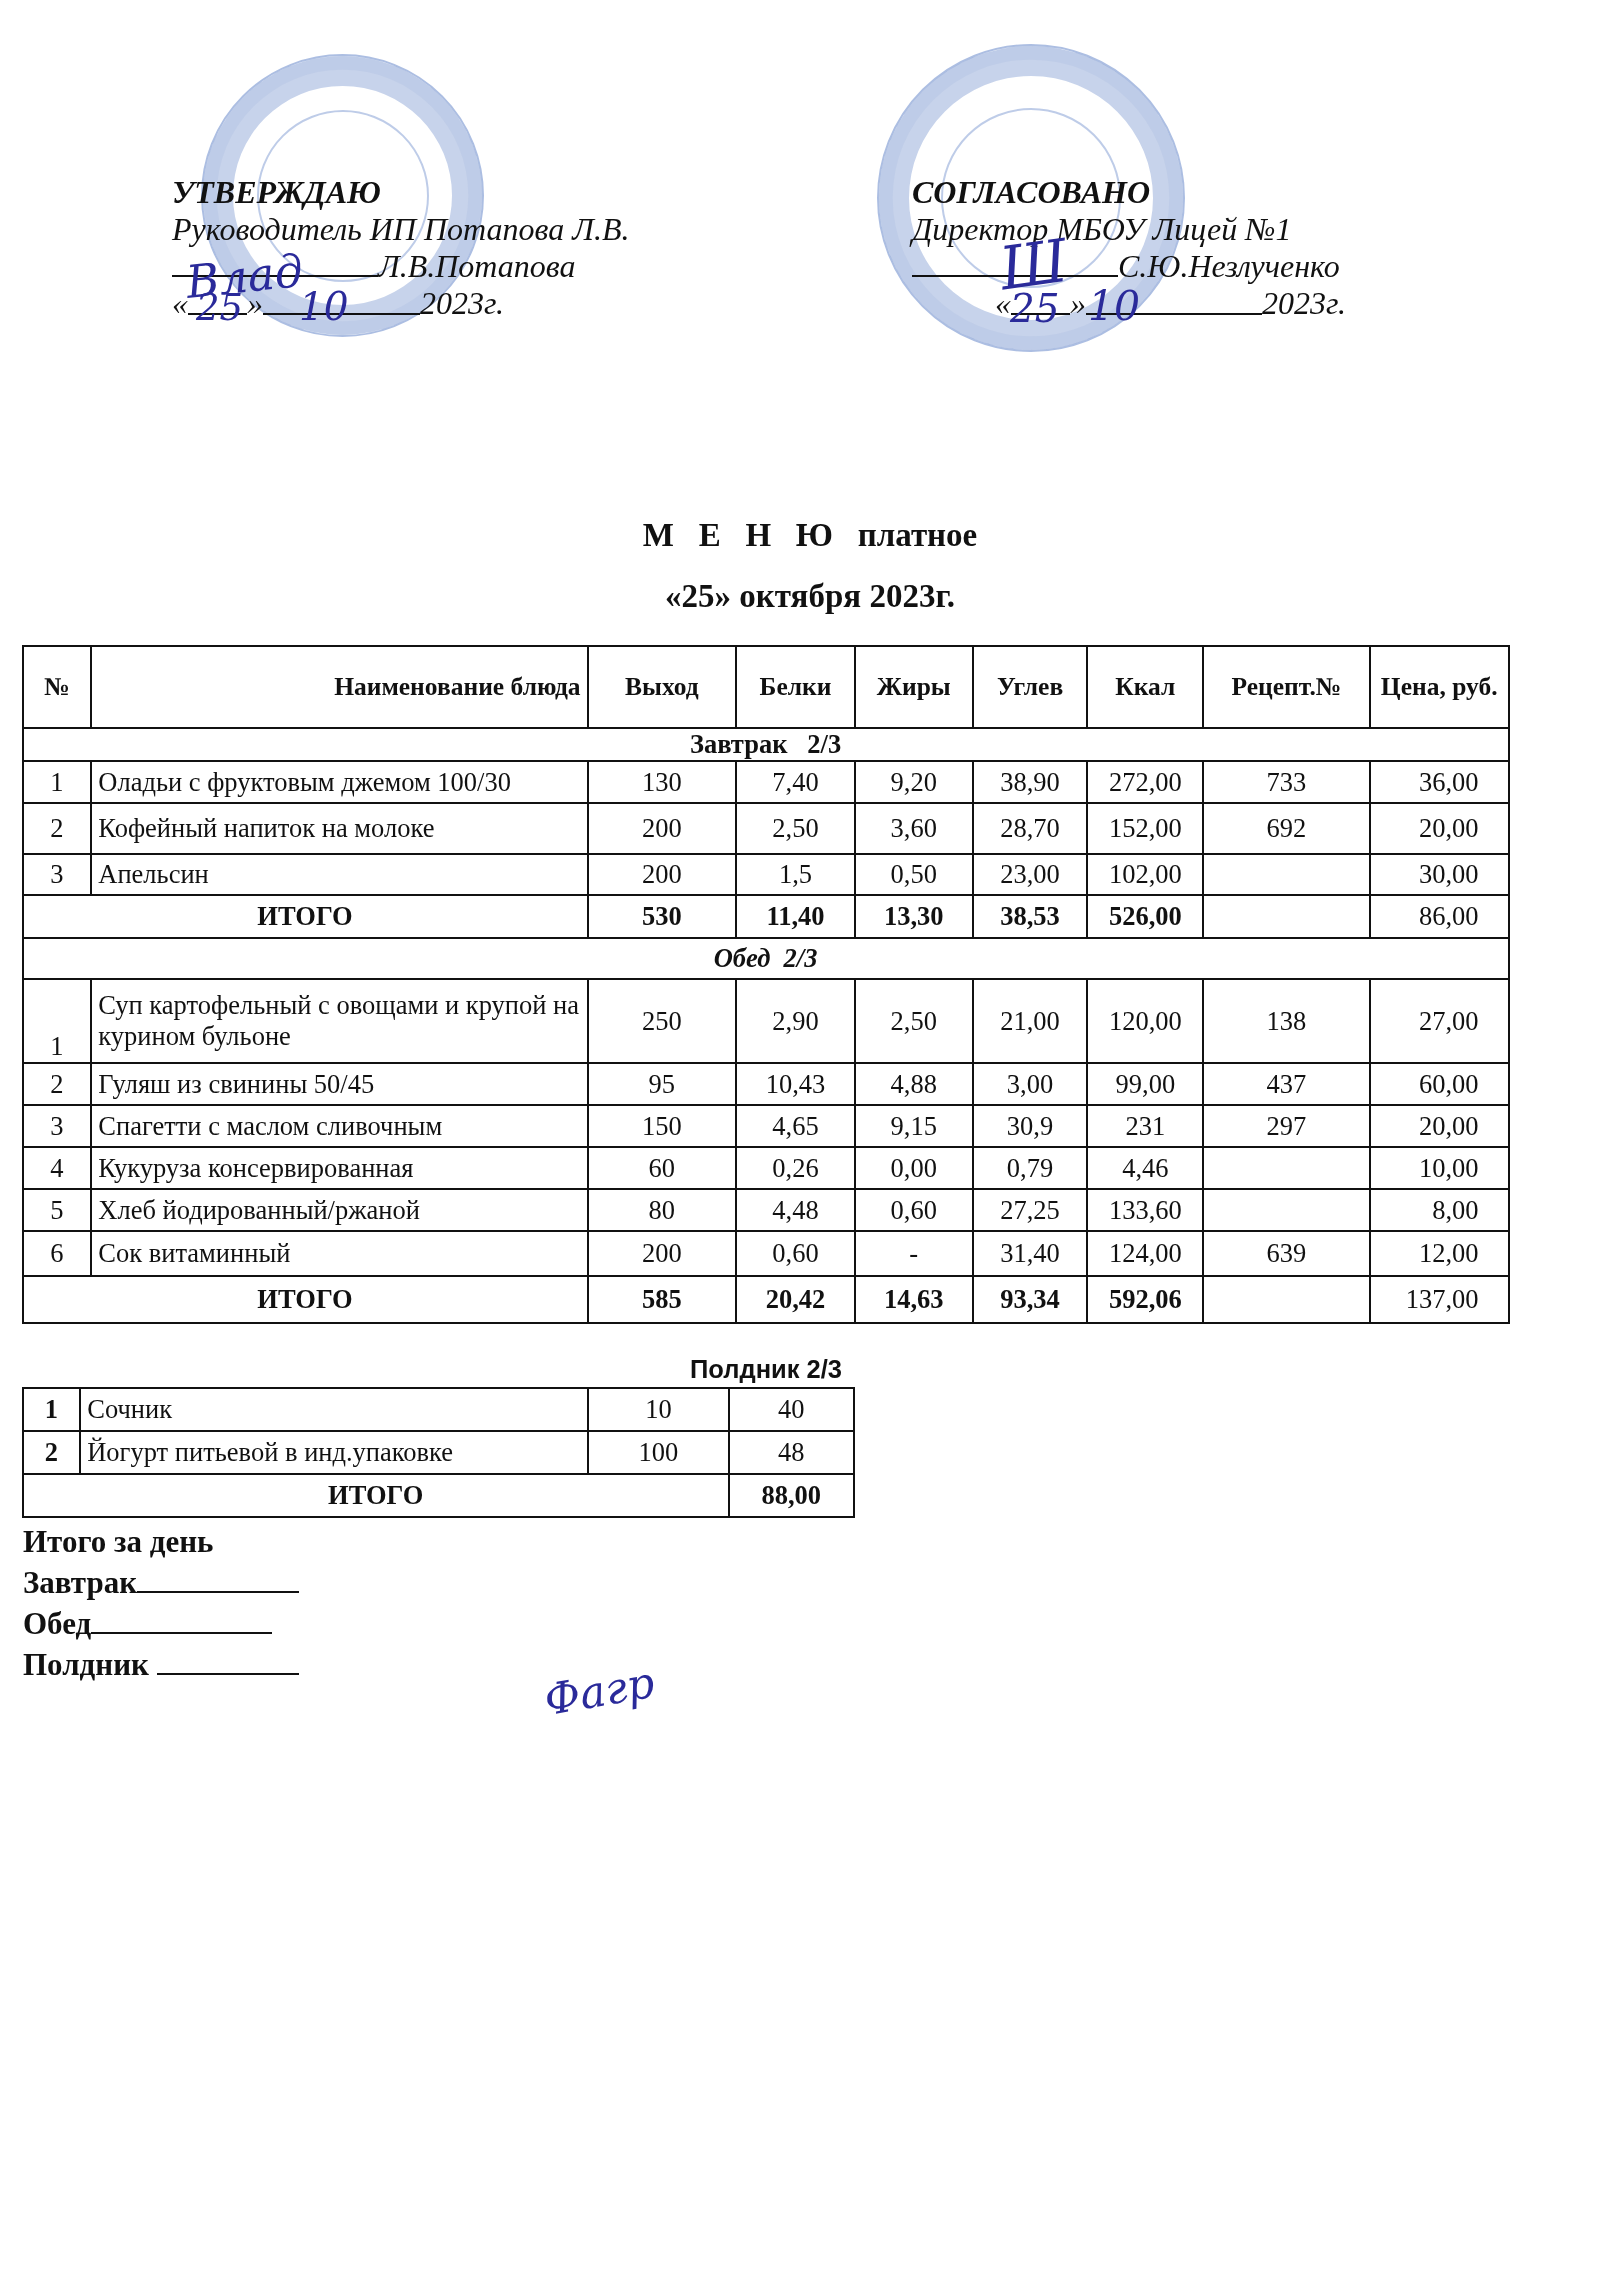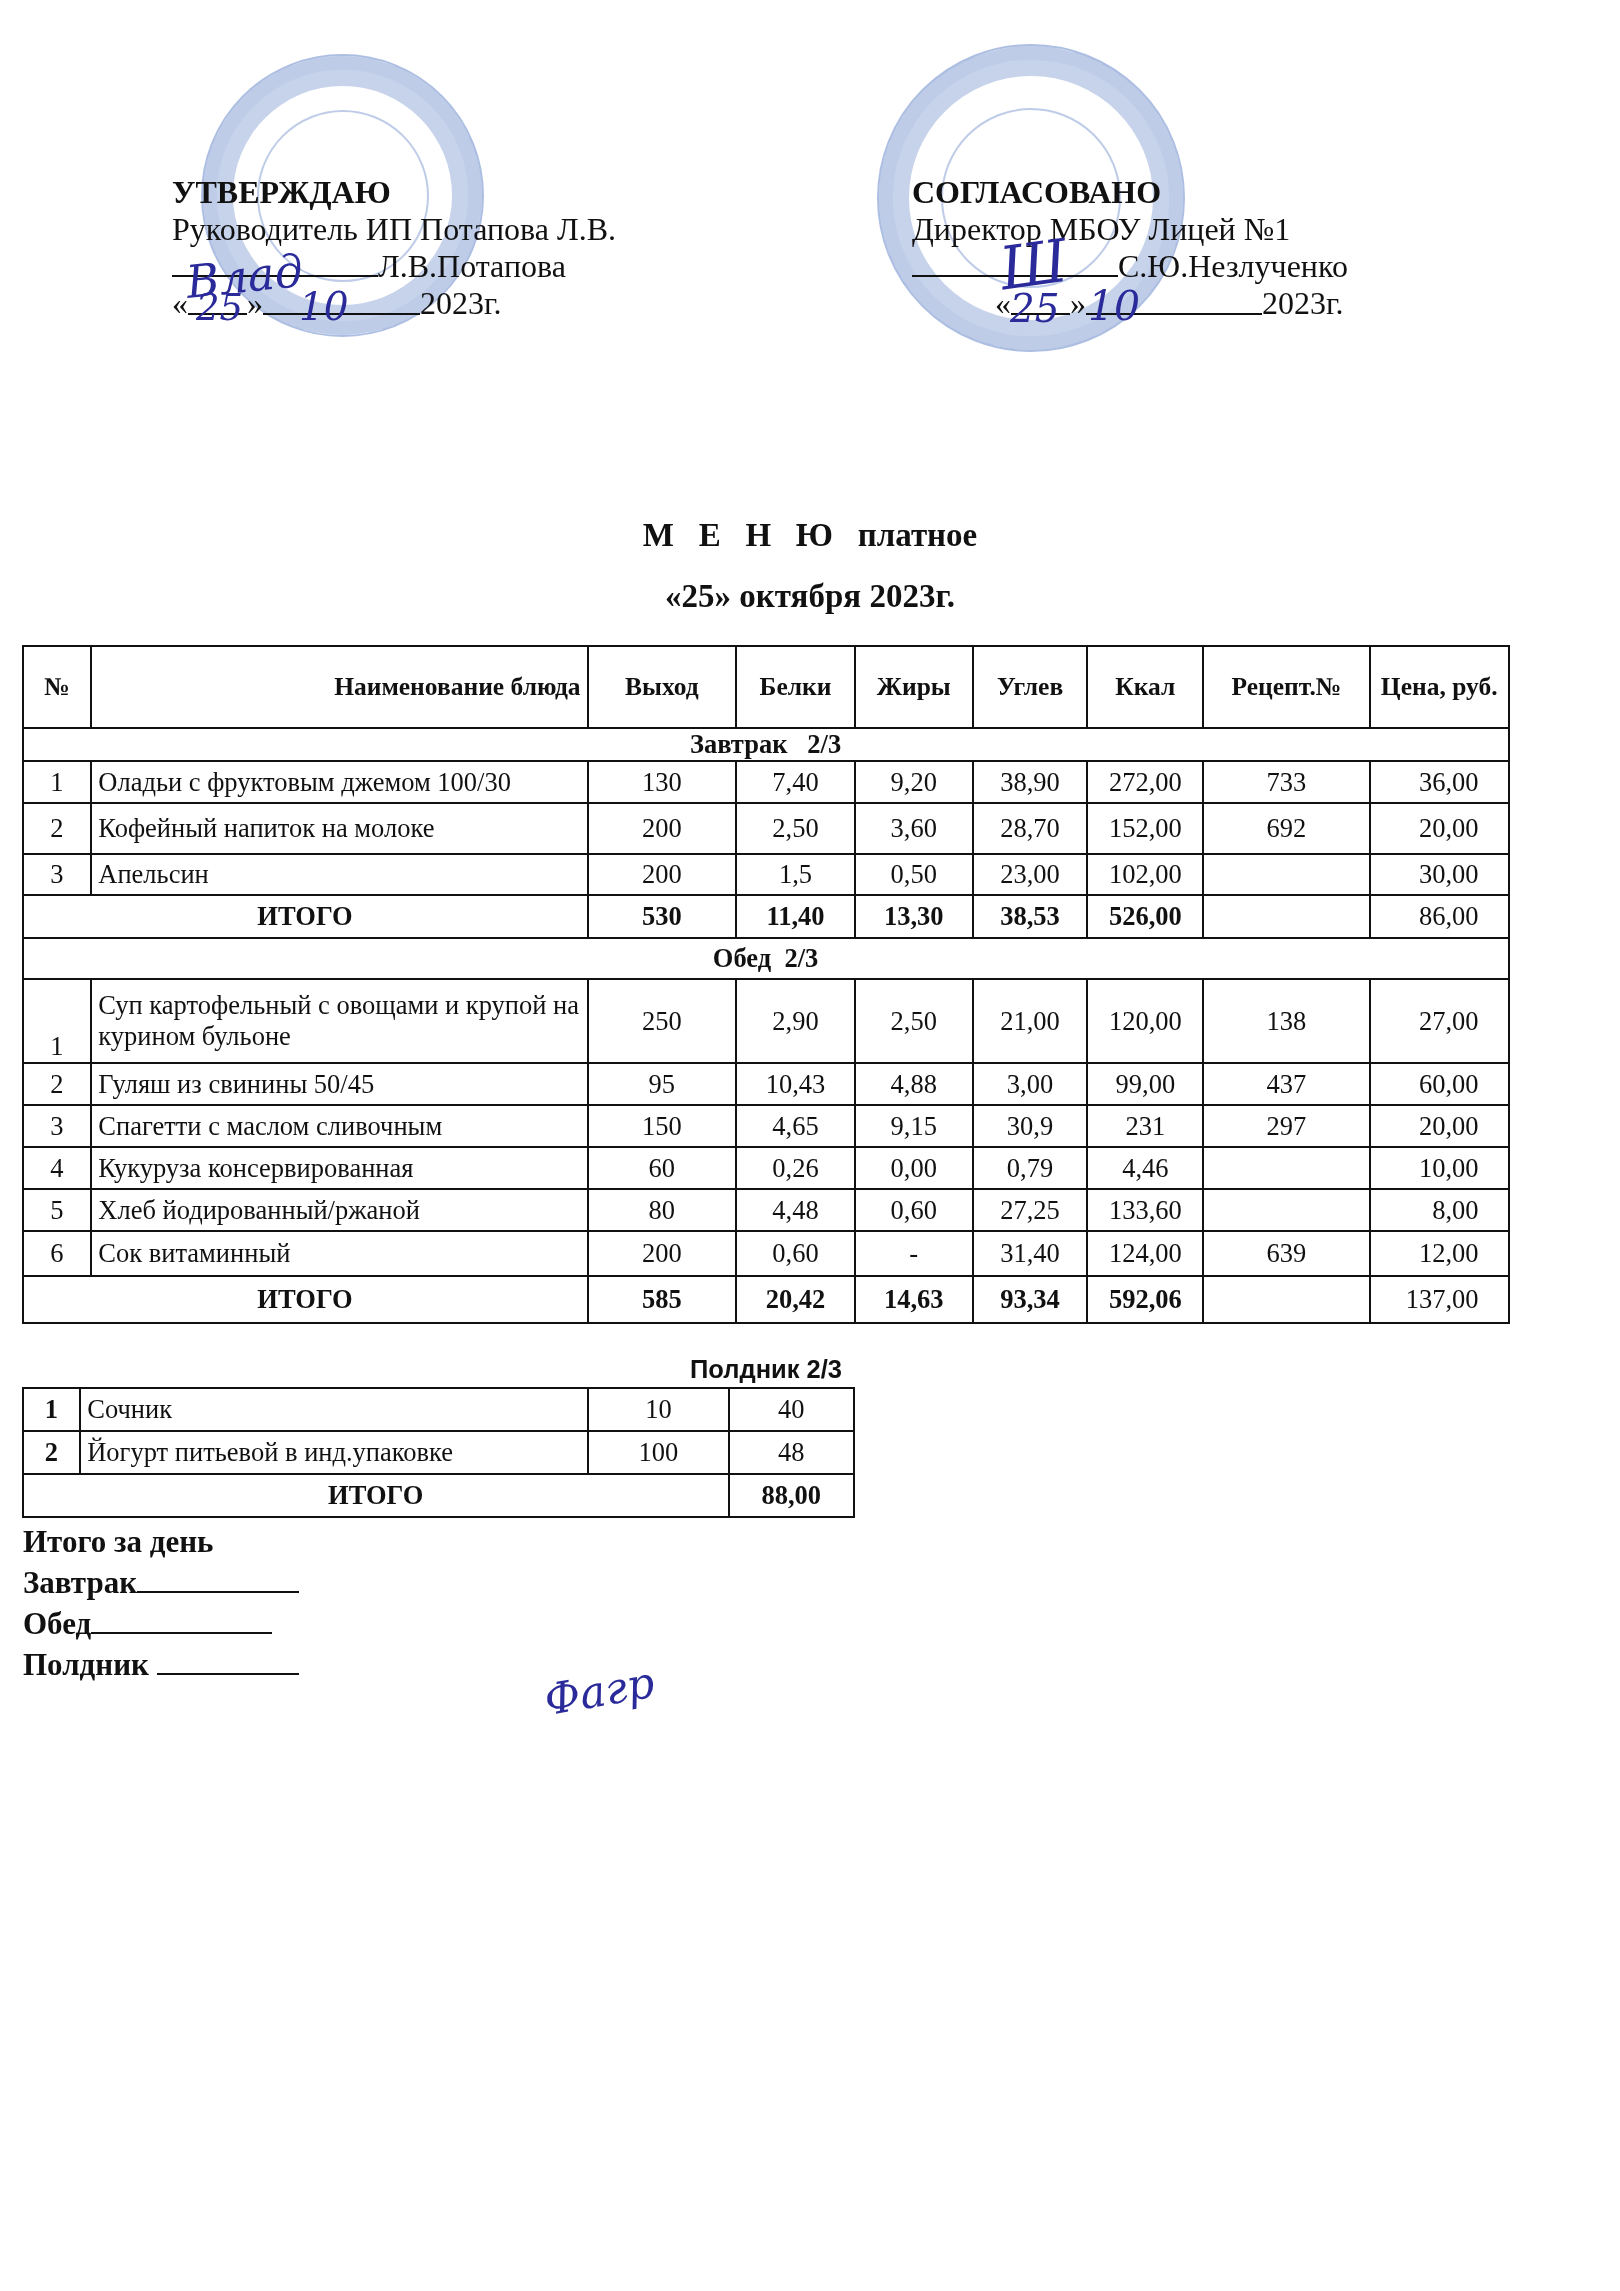--- a/index.html
+++ b/index.html
@@ -5,21 +5,21 @@
   html, body { margin:0; padding:0; background:#ffffff; }
   body { width:1620px; height:2292px; position:relative; overflow:hidden;
          font-family:"Liberation Serif", serif; color:#111; }
   .abs { position:absolute; }
   .stamp { position:absolute; border-radius:50%; border:2.9px solid rgba(70,110,190,0.45);
            box-shadow: inset 0 0 0 13.7px rgba(120,150,210,0.10), inset 0 0 0 27.4px rgba(255,255,255,0), inset 0 0 0 30px rgba(70,110,190,0.30); }
   .stamp-inner { position:absolute; border-radius:50%; border:2px solid rgba(70,110,190,0.35); }
   .sig { position:absolute; color:#2a2a9a; font-family:"DejaVu Serif", serif; font-style:italic; }
   .approve { font-size:32px; line-height:37px; }
   .approve .head { font-weight:bold; }
-  .approve .line { white-space:nowrap; }
+  .approve .line { white-space:nowrap;font-style:italic; }
   .uline { display:inline-block; border-bottom:2px solid #111; height:27.4px; vertical-align:baseline; }
   .title { font-weight:bold; font-size:33px; text-align:center; width:1620px; left:0; }
   table { border-collapse:collapse; position:absolute; font-family:"Liberation Serif", serif; }
   td, th { border:2px solid #111; padding:0 5.9px; font-size:26.5px; }
   th { font-weight:bold; font-size:25.5px; }
   .c { text-align:center; }
   .r { text-align:right; padding-right:29px;margin-top:38px; }
   .b { font-weight:bold; }
   .section td { text-align:center; font-weight:bold; font-size:26.5px; }
   .summary { font-weight:bold; font-size:31px; line-height:41px; }
@@ -128,21 +128,21 @@
     <td colspan="2" class="c b">ИТОГО</td>
     <td class="c b">530</td>
     <td class="c b">11,40</td>
     <td class="c b">13,30</td>
     <td class="c b">38,53</td>
     <td class="c b">526,00</td>
     <td class="c"></td>
     <td class="r">86,00</td>
   </tr>
 
-  <tr class="section" style="height:41px;">
+  <tr class="section" style="height:41px;font-style:italic;">
     <td colspan="9" style="white-space:pre;">Обед  2/3</td>
   </tr>
   <tr style="height:84px;">
     <td class="c" style="vertical-align:bottom;">1</td>
     <td style="line-height:31px;">Суп картофельный с овощами и крупой на курином бульоне</td>
     <td class="c">250</td>
     <td class="c">2,90</td>
     <td class="c">2,50</td>
     <td class="c">21,00</td>
     <td class="c">120,00</td>

